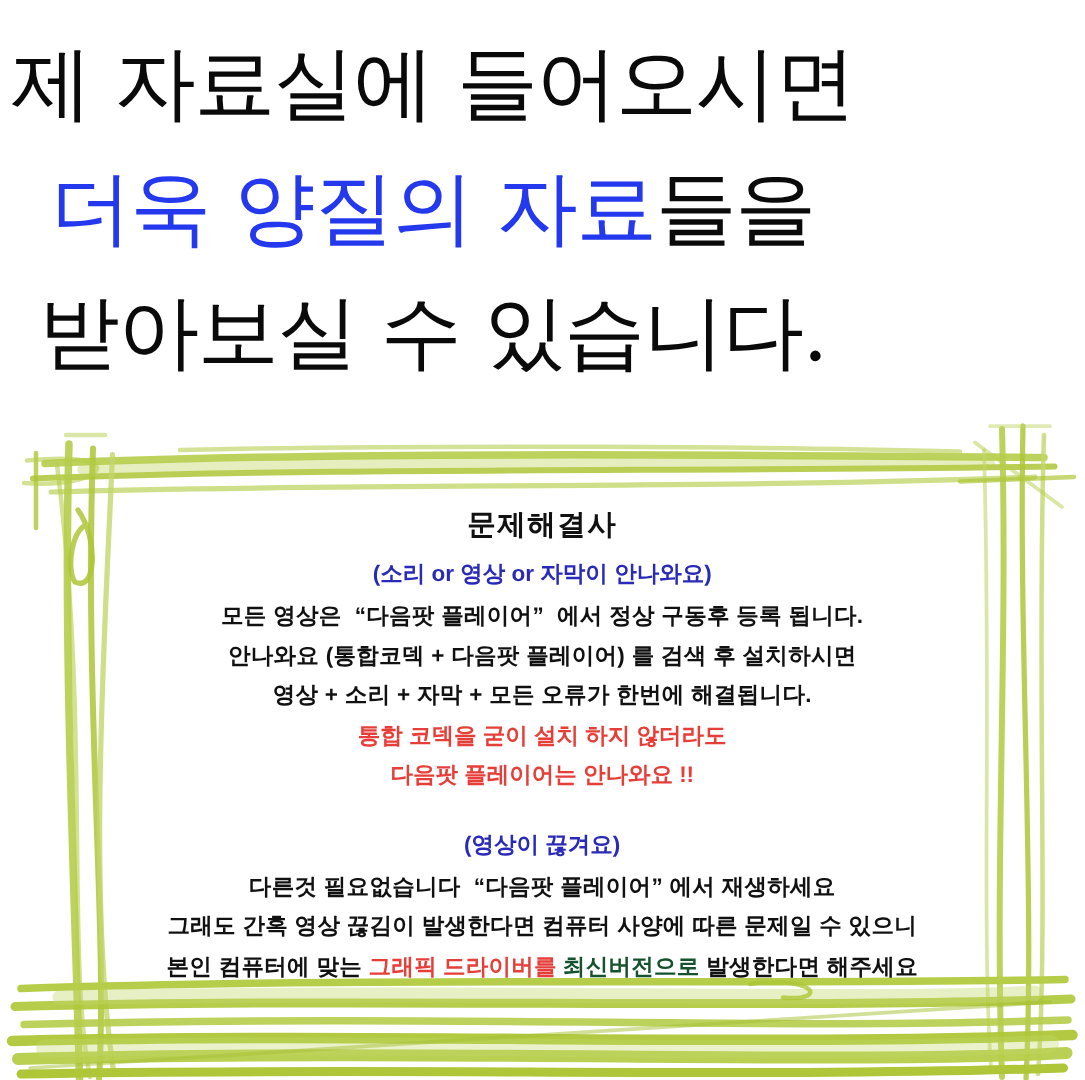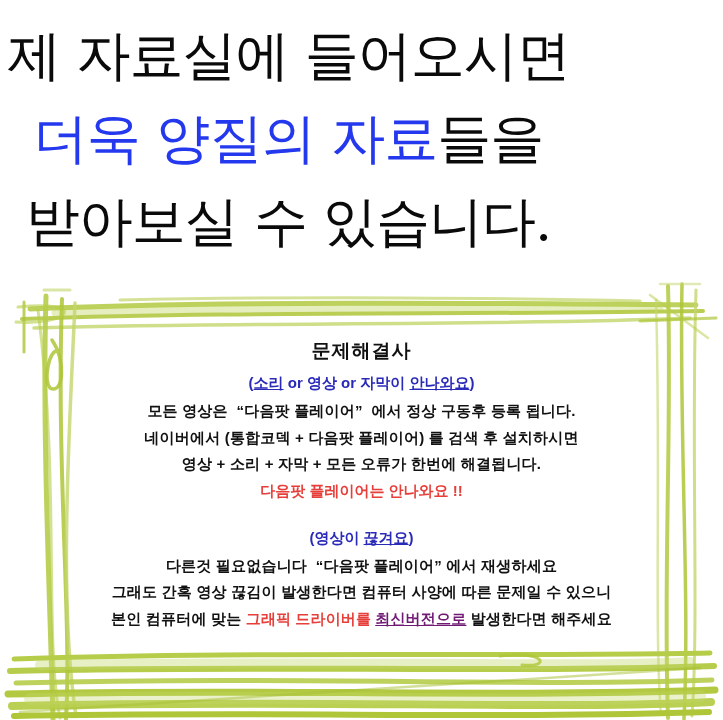--- a/index.html
+++ b/index.html
@@ -49,34 +49,34 @@
     line-height: 24px;
     letter-spacing: 1px;
     margin-bottom: 7px;
   }
   .blue-line {
     color: #2a2ab8;
     font-size: 15px;
     line-height: 25px;
     margin-bottom: 3px;
   }
-  .blue-line .u { text-decoration: underline; }
+  .blue-line .u { }
   .body-line {
     font-size: 15px;
     line-height: 26.5px;
     letter-spacing: 0.2px;
   }
   .red-line {
     color: #e63f3a;
     font-size: 15px;
     line-height: 26px;
   }
   .section-gap { height: 21px; }
   .red-inline { color: #e63f3a; font-family: Liberation Serif, serif; }
-  .red-inline-u { color: #701a75; text-decoration: underline; }
+  .red-inline-u { color: #14532d; }
 </style>
 </head>
 <body>
 
 <div class="intro">
   <div class="intro-line">제 자료실에 들어오시면</div>
   <div class="intro-line"><span class="hl">더욱 양질의 자료</span><span>들을</span></div>
   <div class="intro-line">받아보실 수 있습니다.</div>
 </div>
 
@@ -120,22 +120,23 @@
     <path d="M500 656 C545 650 552 668 522 665" stroke="#aec637" stroke-width="3" opacity="0.8"></path>
   </g>
 </svg>
 
 <div class="notice">
   <div class="notice-title">문제해결사</div>
 
   <div class="blue-line"><span>(</span><span class="u">소리</span><span> or 영상 or 자막이 </span><span class="u">안나와요</span><span>)</span></div>
 
   <div class="body-line">모든 영상은  “다음팟 플레이어”  에서 정상 구동후 등록 됩니다.</div>
-  <div class="body-line">네이버에서 (통합코덱 + 다음팟 플레이어) 를 검색 후 설치하시면</div>
+  <div class="body-line">안나와요 (통합코덱 + 다음팟 플레이어) 를 검색 후 설치하시면</div>
   <div class="body-line">영상 + 소리 + 자막 + 모든 오류가 한번에 해결됩니다.</div>
+  <div class="red-line">통합 코덱을 굳이 설치 하지 않더라도</div>
   <div class="red-line">다음팟 플레이어는 안나와요 !!</div>
 
   <div class="section-gap"></div>
 
   <div class="blue-line"><span>(영상이 </span><span class="u">끊겨요</span><span>)</span></div>
 
   <div class="body-line">다른것 필요없습니다  “다음팟 플레이어” 에서 재생하세요</div>
   <div class="body-line">그래도 간혹 영상 끊김이 발생한다면 컴퓨터 사양에 따른 문제일 수 있으니</div>
   <div class="body-line"><span>본인 컴퓨터에 맞는 </span><span class="red-inline">그래픽 드라이버를 </span><span class="red-inline-u">최신버전으로</span><span> 발생한다면 해주세요</span></div>
 </div>

